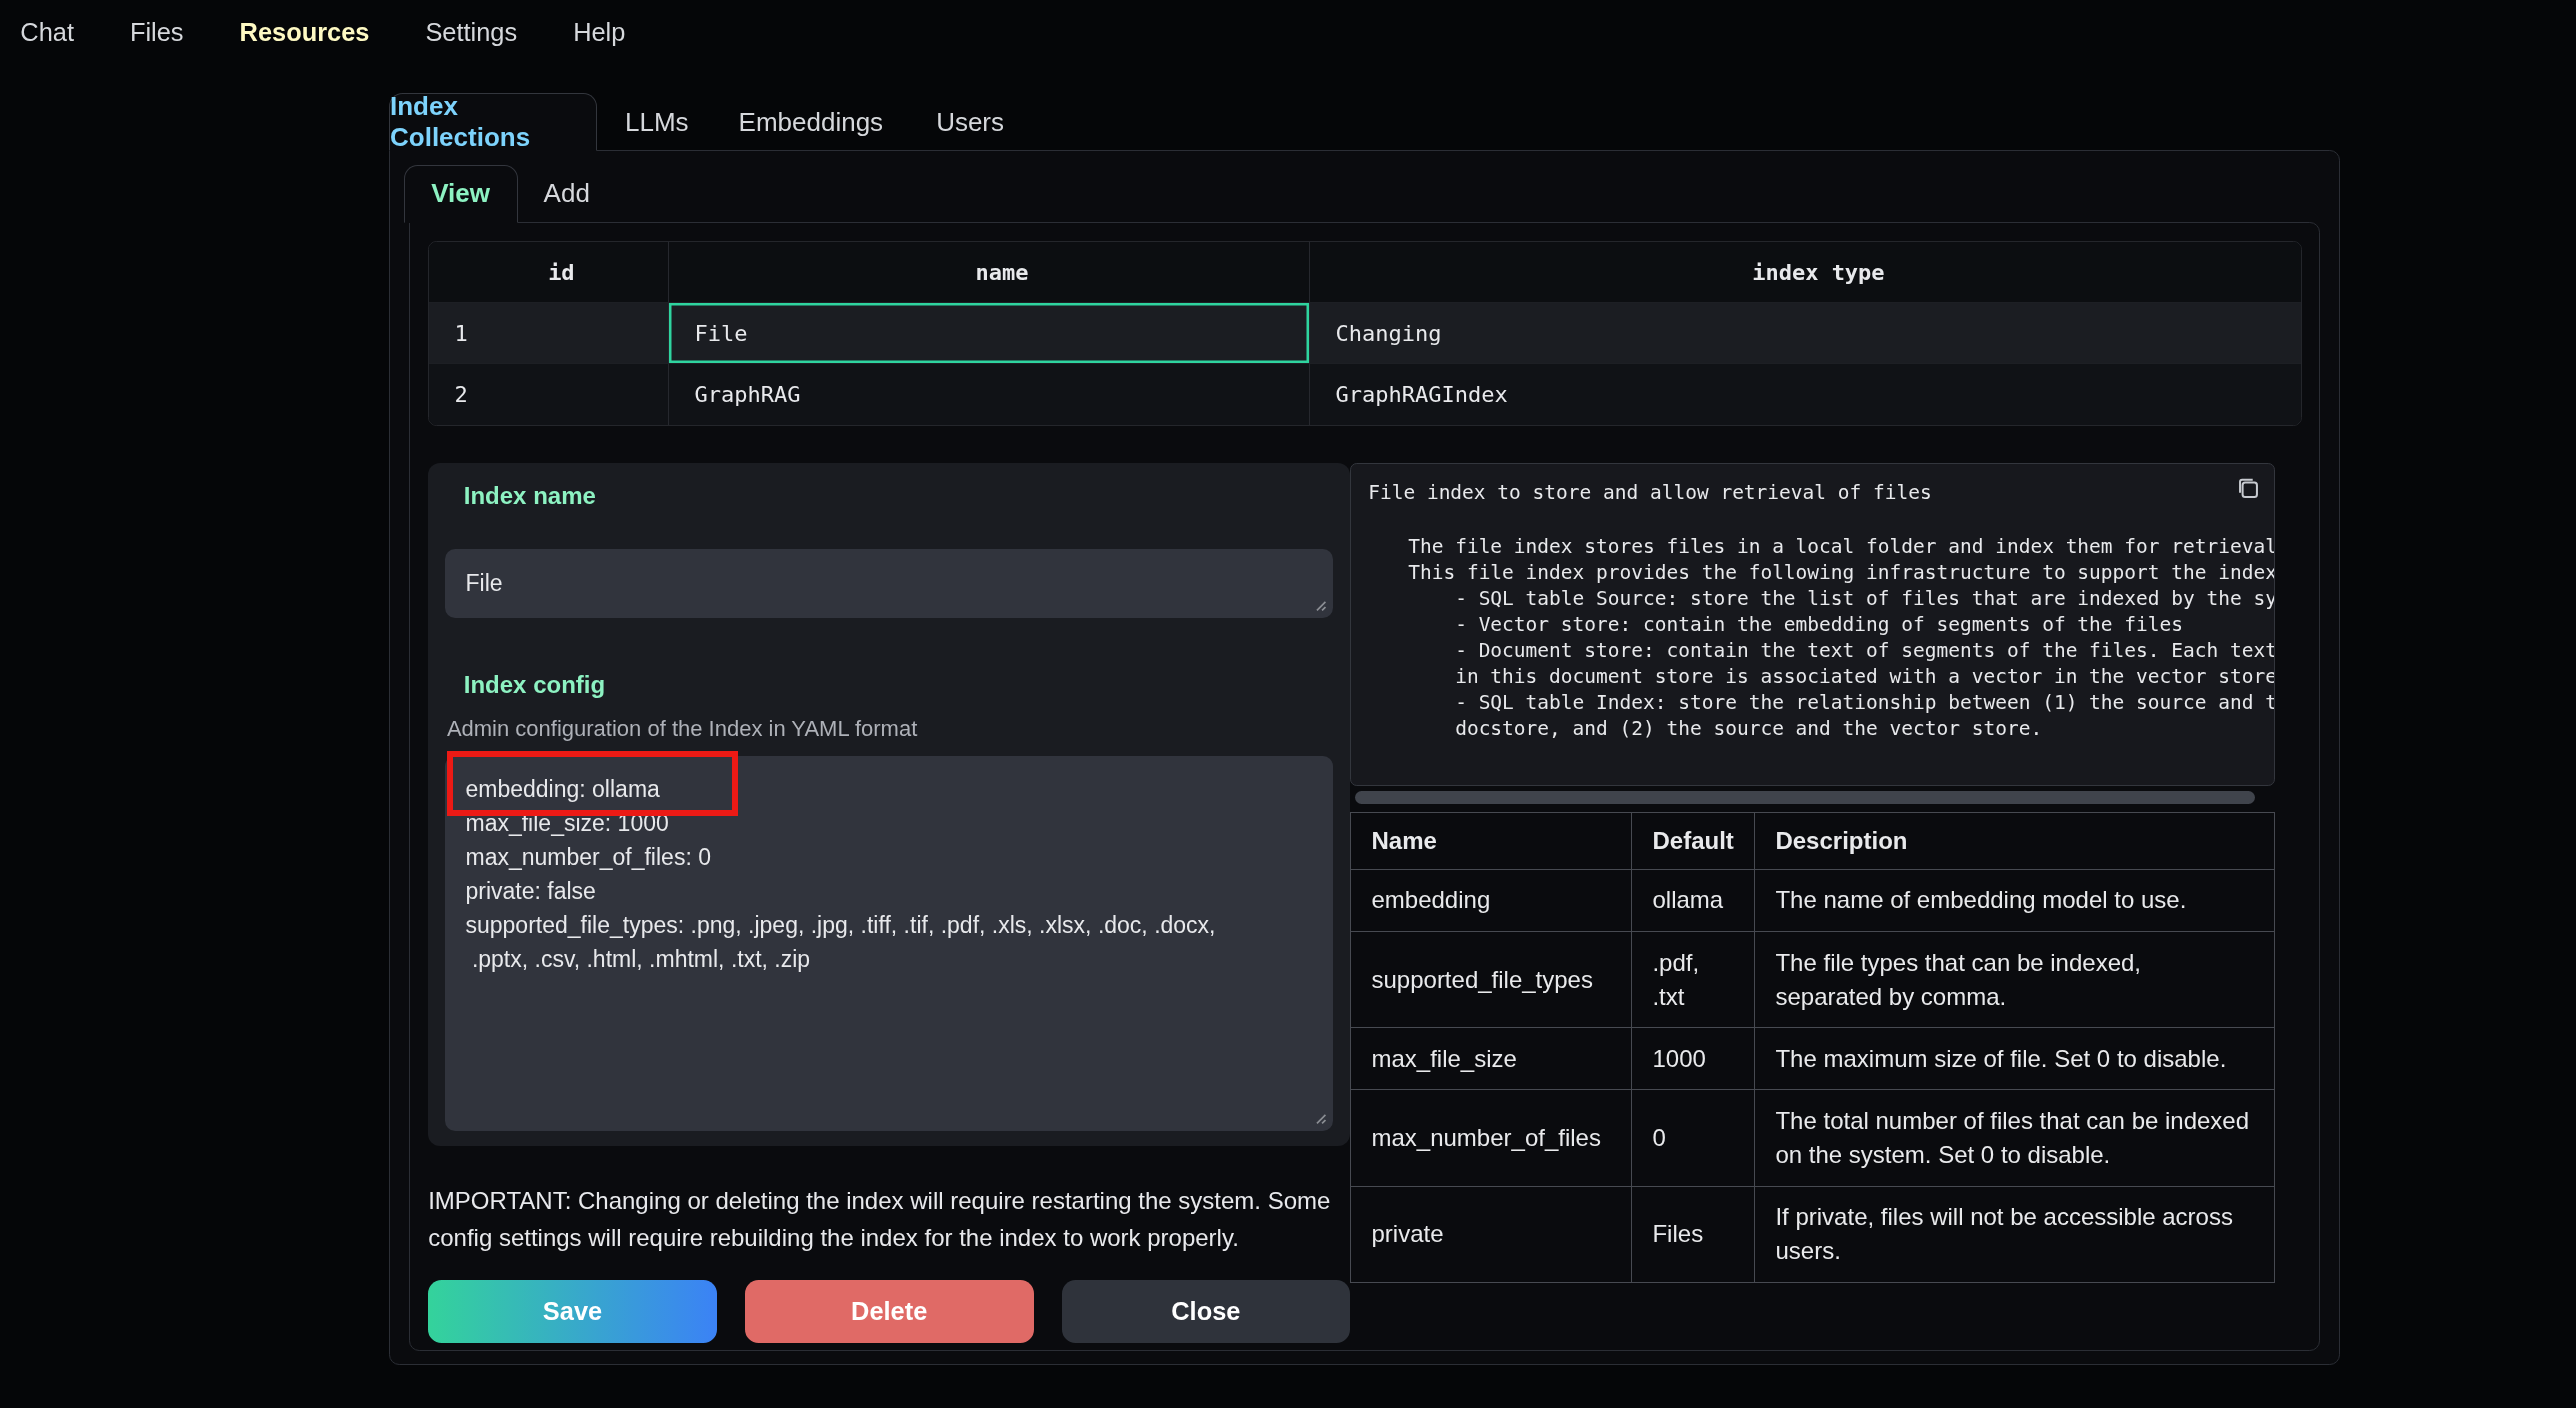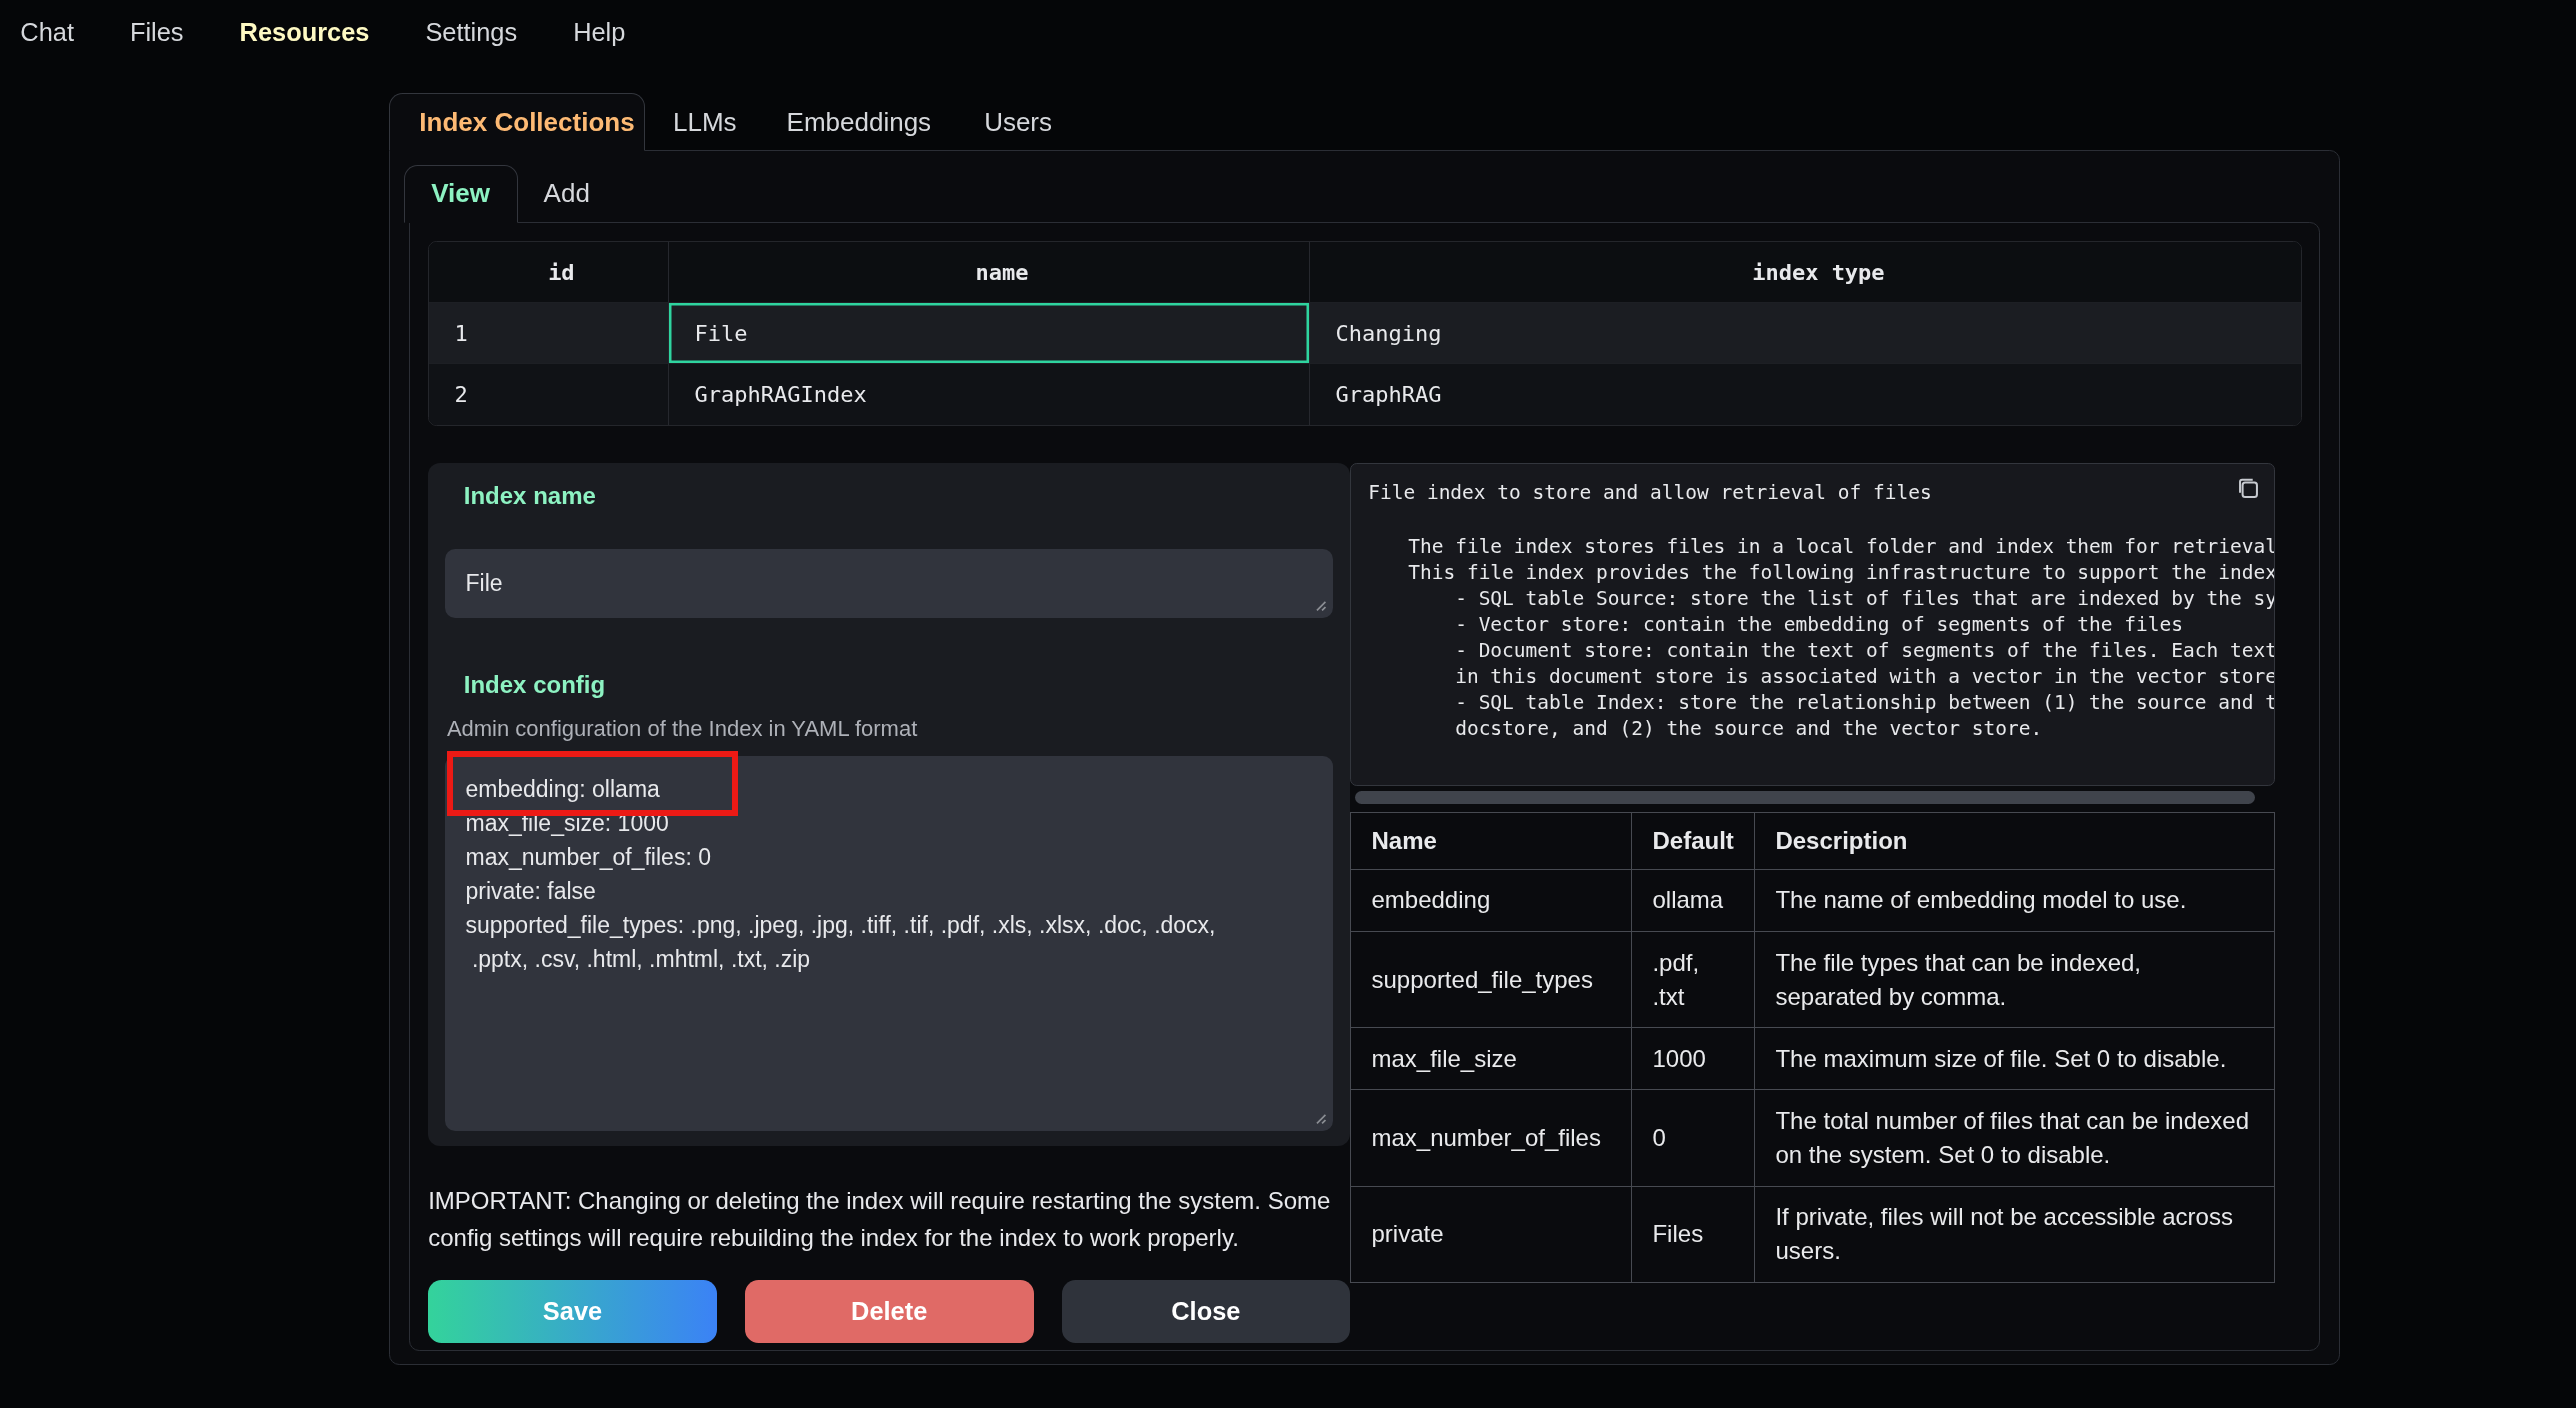--- a/index.html
+++ b/index.html
@@ -12,24 +12,24 @@
     overflow:hidden;
   }
   
   .topnav { display:flex; align-items:center; gap:56px; padding:12px 0 0 20.3px; height:53px; }
   .topnav .nav-item { font-size:25.4px; color:#d6d8dc; cursor:pointer; }
   .topnav .nav-item.active { color:#fef9c3; font-weight:bold; }
 
   
   .outer-tabs { position:absolute; left:389px; top:93px; display:flex; align-items:center; z-index:3; }
   .tab-active-box {
-    width:256px; height:58px; display:flex; align-items:center; justify-content:center;
+    width:208px; height:58px; display:flex; align-items:center; justify-content:center;
     border:0.8px solid #33363d; border-bottom:0.8px solid #0a0b0e;
     border-radius:13.6px 13.6px 0 0; background:#0a0b0e;
-    font-size:26px; font-weight:bold; color:#fdba74; cursor:pointer;padding-left:20px;
+    font-size:26px; font-weight:bold; color:#7dd3fc; cursor:pointer;
   }
   .tab-plain { font-size:26px; color:#d6d8dc; cursor:pointer; }
   .ml33{margin-left:28px}.ml59{margin-left:50px}.ml62{margin-left:53px}.ml31{margin-left:26px}
 
   .outer-card {
     position:absolute; left:389px; top:150px; width:1951px; height:1215px;
     background:#0a0b0e; border:0.8px solid #2b2e35; border-radius:0 10.2px 10.2px 10.2px;
   }
   
   .sub-tabs { display:flex; align-items:center; margin:13.6px 0 -0.8px 13.6px; position:relative; z-index:3; }
@@ -164,24 +164,24 @@
           <span>File</span>
         </div>
       <div class="cell r1">
           <span>Changing</span>
         </div>
 
       <div class="cell r2">
           <span>2</span>
         </div>
       <div class="cell r2">
+          <span>GraphRAG</span>
+        </div>
+      <div class="cell r2">
           <span>GraphRAGIndex</span>
-        </div>
-      <div class="cell r2">
-          <span>GraphRAG</span>
         </div>
     </div>
 
     <div class="cols">
 
       <div class="col">
         <div class="form-panel">
           <div class="field-label">Index name</div>
 
           <div class="input-wrap">

